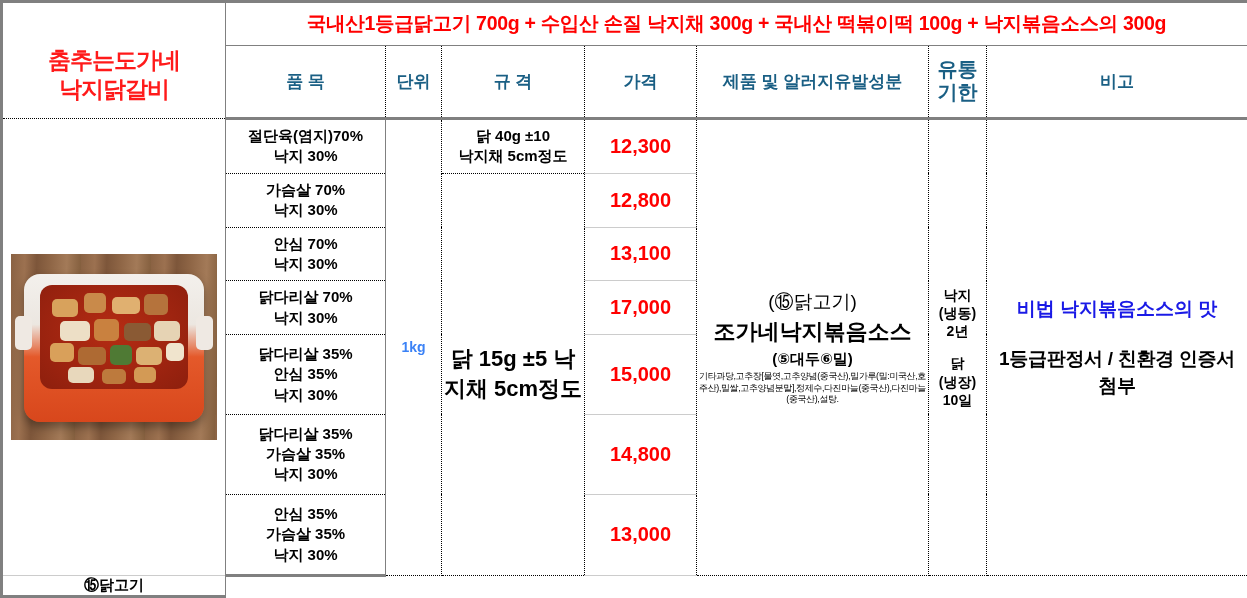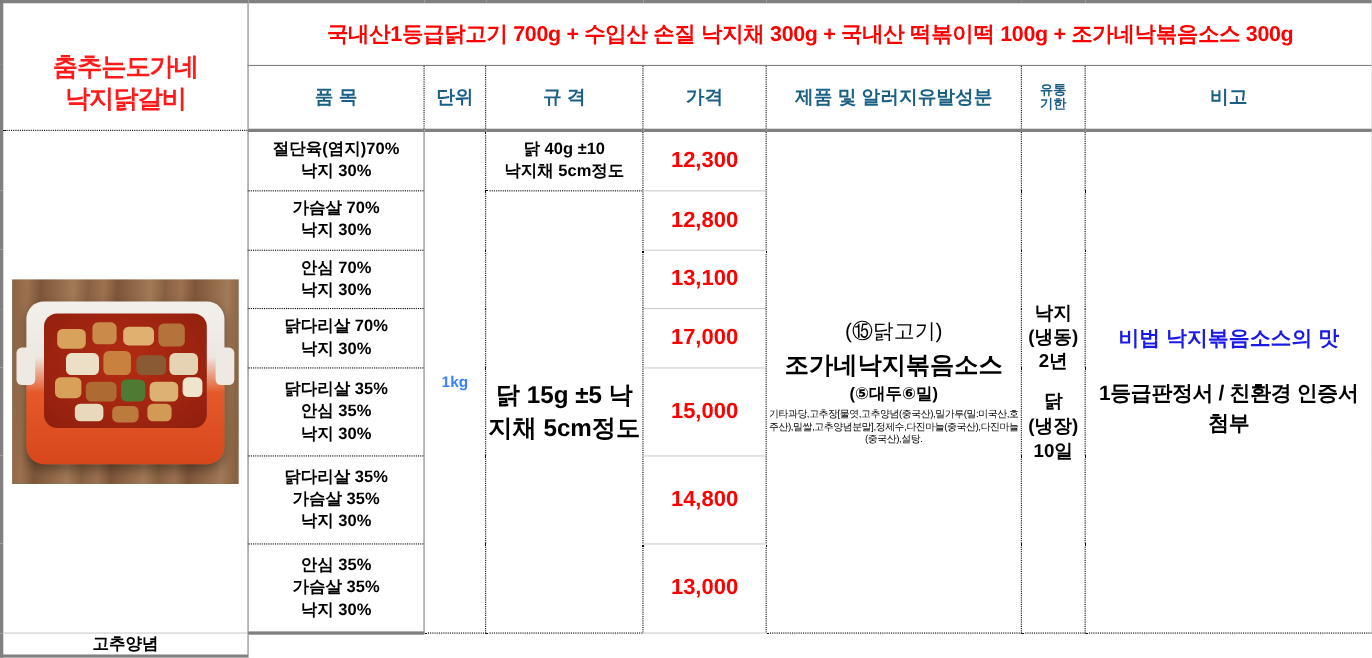--- a/index.html
+++ b/index.html
@@ -82,21 +82,21 @@
   }
 
   
   .hdr {
     background: #a8e4f7;
     color: #1a5f84;
     font-weight: bold;
     font-size: 17px;
     border-bottom: 3px solid #808080 !important;
   }
-  .hdr-2line { font-size: 12px; line-height: 1.15; }
+  .hdr-2line { font-size: 20px; line-height: 1.15; }
 
   
   .photo-cell {
     border-right: 1px solid #808080 !important;
     border-bottom: 1px solid #cccccc !important;
     padding: 0;
     vertical-align: middle;
   }
   .photo-wrap {
     width: 206px;
@@ -207,21 +207,21 @@
     line-height: 1.25;
     display: block;
     margin-top: 3px;
     letter-spacing: -0.4px;
     word-break: break-all;
   }
 
   .exp-cell {
     width: 58px;
     font-weight: bold;
-    font-size: 17px;
+    font-size: 14px;
     line-height: 1.3;
     color: #000000;
   }
   .exp-block { display: block; }
   .exp-gap { display: block; height: 14px; }
 
   .remark-cell {
     width: 262px;
     color: #000000;
     line-height: 1.4;
@@ -268,21 +268,21 @@
 
     <tbody>
         <tr>
       <td class="logo-cell frame-top frame-left" rowspan="2">
         <span class="logo-text">
           <span class="logo-line">춤추는도가네</span>
           <span class="logo-line">낙지닭갈비</span>
         </span>
       </td>
       <td class="banner-cell" colspan="7">
-        <span class="banner-text">국내산1등급닭고기 700g + 수입산 손질 낙지채 300g + 국내산 떡볶이떡 100g + 조가네낙볶음소스 300g</span>
+        <span class="banner-text">국내산1등급닭고기 700g + 수입산 손질 낙지채 300g + 국내산 떡볶이떡 100g + 낙지볶음소스의 300g</span>
       </td>
     </tr>
 
     <tr>
       <td class="hdr">품  목</td>
       <td class="hdr">단위</td>
       <td class="hdr">규  격</td>
       <td class="hdr">가격</td>
       <td class="hdr">제품 및 알러지유발성분</td>
       <td class="hdr hdr-2line">
@@ -397,21 +397,21 @@
     <tr>
       <td class="item-cell frame-bottom">
         <span>안심 35%</span><br>
         <span>가슴살 35%</span><br>
         <span>낙지 30%</span>
       </td>
       <td class="price-cell frame-bottom">13,000</td>
     </tr>
 
     <tr style="height:0">
-      <td class="bonus-cell frame-left frame-bottom">고추양념</td>
+      <td class="bonus-cell frame-left frame-bottom">⑮닭고기</td>
       <td style="border:0"></td>
       <td style="border:0"></td>
       <td style="border:0"></td>
       <td style="border:0"></td>
       <td style="border:0"></td>
       <td style="border:0"></td>
       <td style="border:0"></td>
     </tr>
   </tbody>
     </table>

